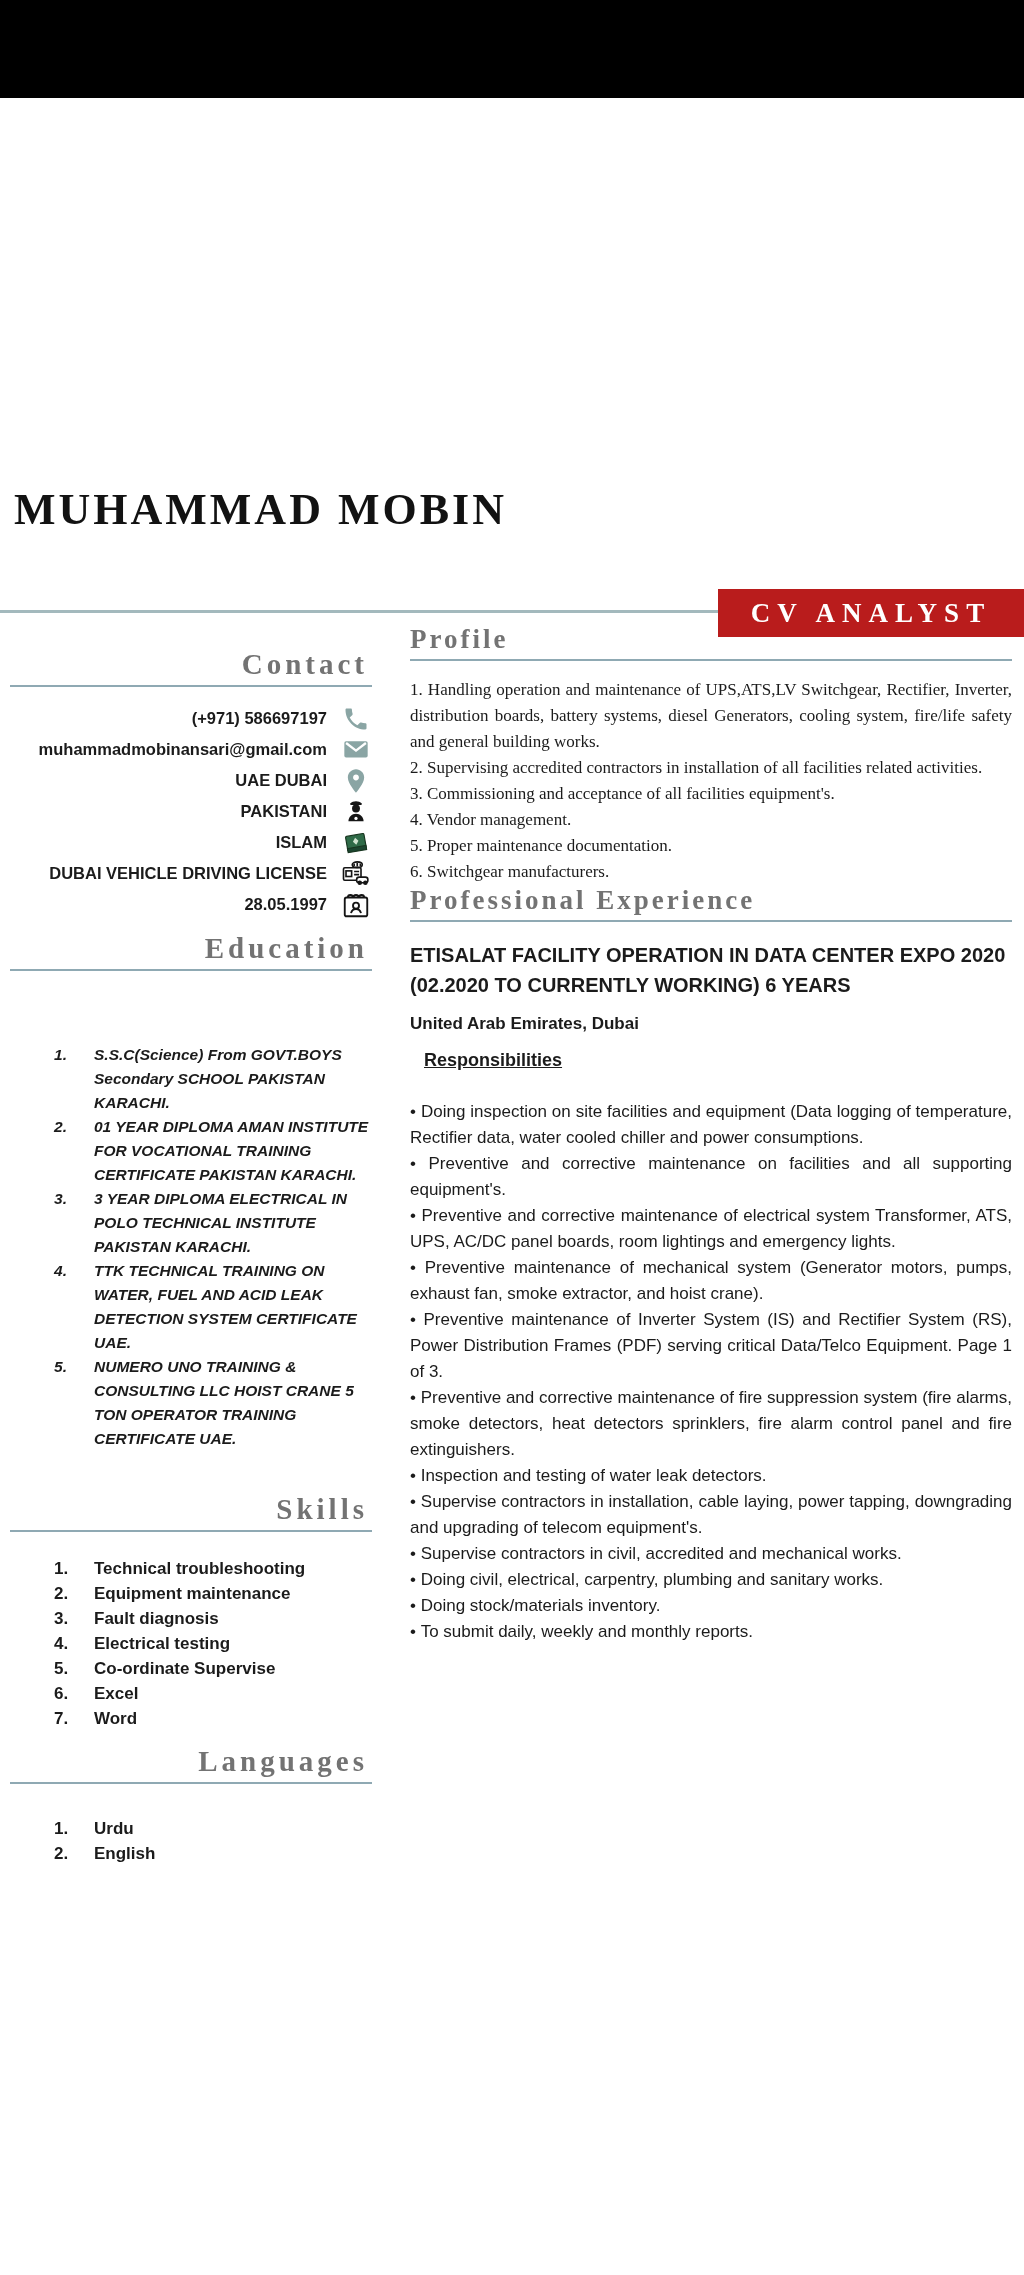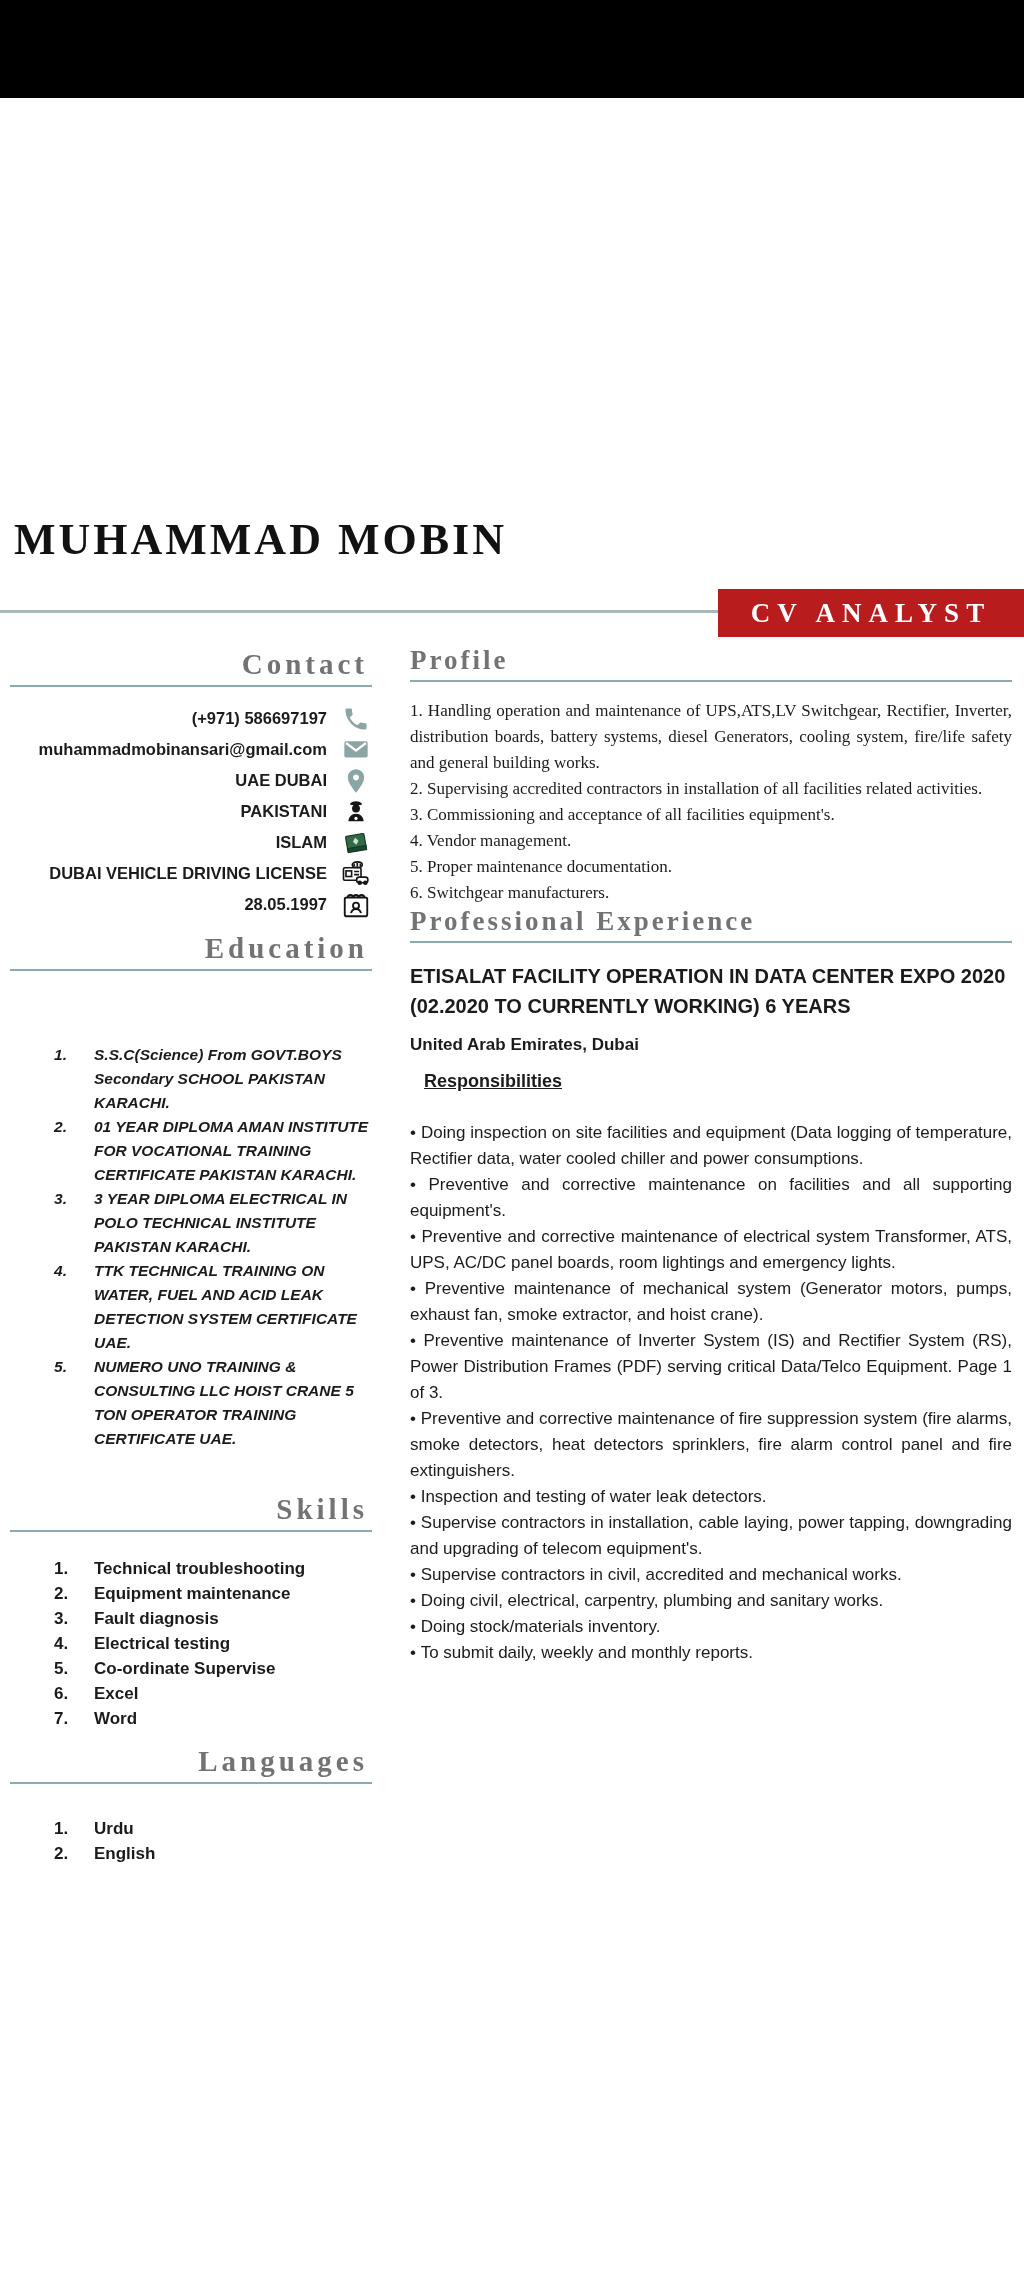--- a/index.html
+++ b/index.html
@@ -1,31 +1,31 @@
 <!DOCTYPE html>
 <html><head>
 <meta charset="utf-8">
 <style>
   html,body{margin:0;padding:0;background:#ffffff;}
   #doc{position:relative;width:1024px;height:2275px;background:#ffffff;overflow:hidden;
        font-family:"Liberation Sans",sans-serif;color:#1b1b1b;}
 
   .topbar{position:absolute;left:0;top:0;width:1024px;height:98px;background:#000000;}
 
-  .name{position:absolute;left:14px;top:514px;font-family:"Liberation Serif",serif;
+  .name{position:absolute;left:14px;top:484px;font-family:"Liberation Serif",serif;
         font-weight:700;font-size:44px;letter-spacing:3px;color:#121212;white-space:nowrap;}
 
   .title-rule{position:absolute;left:0;top:610px;width:1024px;height:3px;background:#A3B9BD;}
 
   .badge{position:absolute;left:718px;top:589px;width:306px;height:48px;background:#b91c1c;
          color:#ffffff;font-family:"Liberation Serif",serif;font-weight:700;font-size:27px;
          letter-spacing:7px;display:flex;align-items:center;justify-content:center;}
 
   .left-col{position:absolute;left:10px;top:648px;width:362px;}
-  .right-col{position:absolute;left:410px;top:645px;width:602px;}
+  .right-col{position:absolute;left:410px;top:624px;width:602px;}
 
   h2{margin:0;font-family:"Liberation Serif",serif;font-weight:700;color:#737373;}
   h2.side{text-align:right;font-size:29px;letter-spacing:4px;padding-right:4px;}
   h2.main{text-align:left;font-size:27px;letter-spacing:3px;}
   .rule{border-bottom:2px solid #8FA9B3;margin-top:4px;}
 
   
   .contact-rows{margin-top:16px;}
   .contact-row{display:flex;align-items:center;justify-content:flex-end;gap:13px;height:31px;}
   .contact-row .txt{font-weight:700;font-size:16.5px;text-align:right;}

